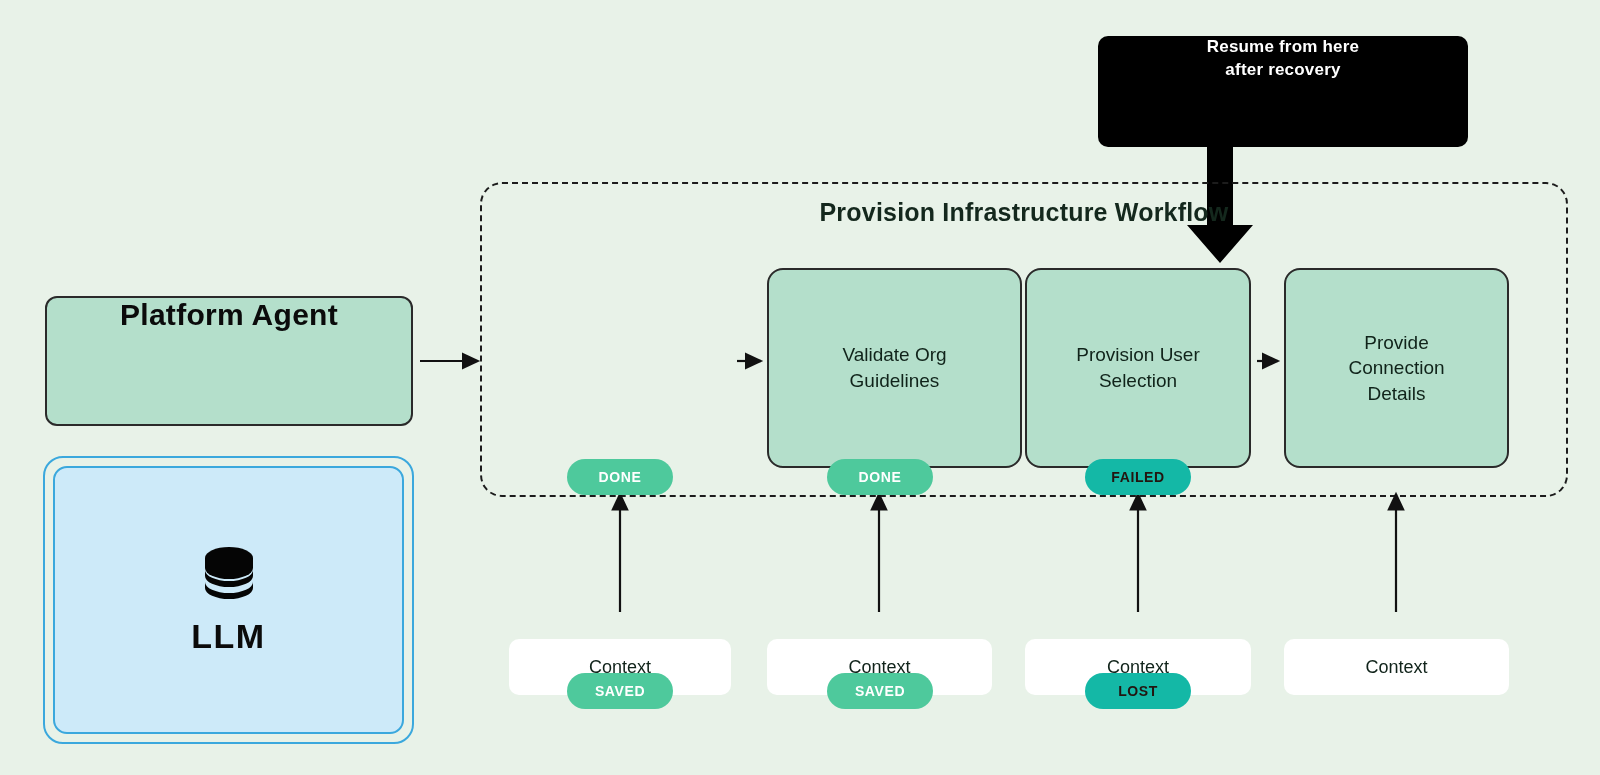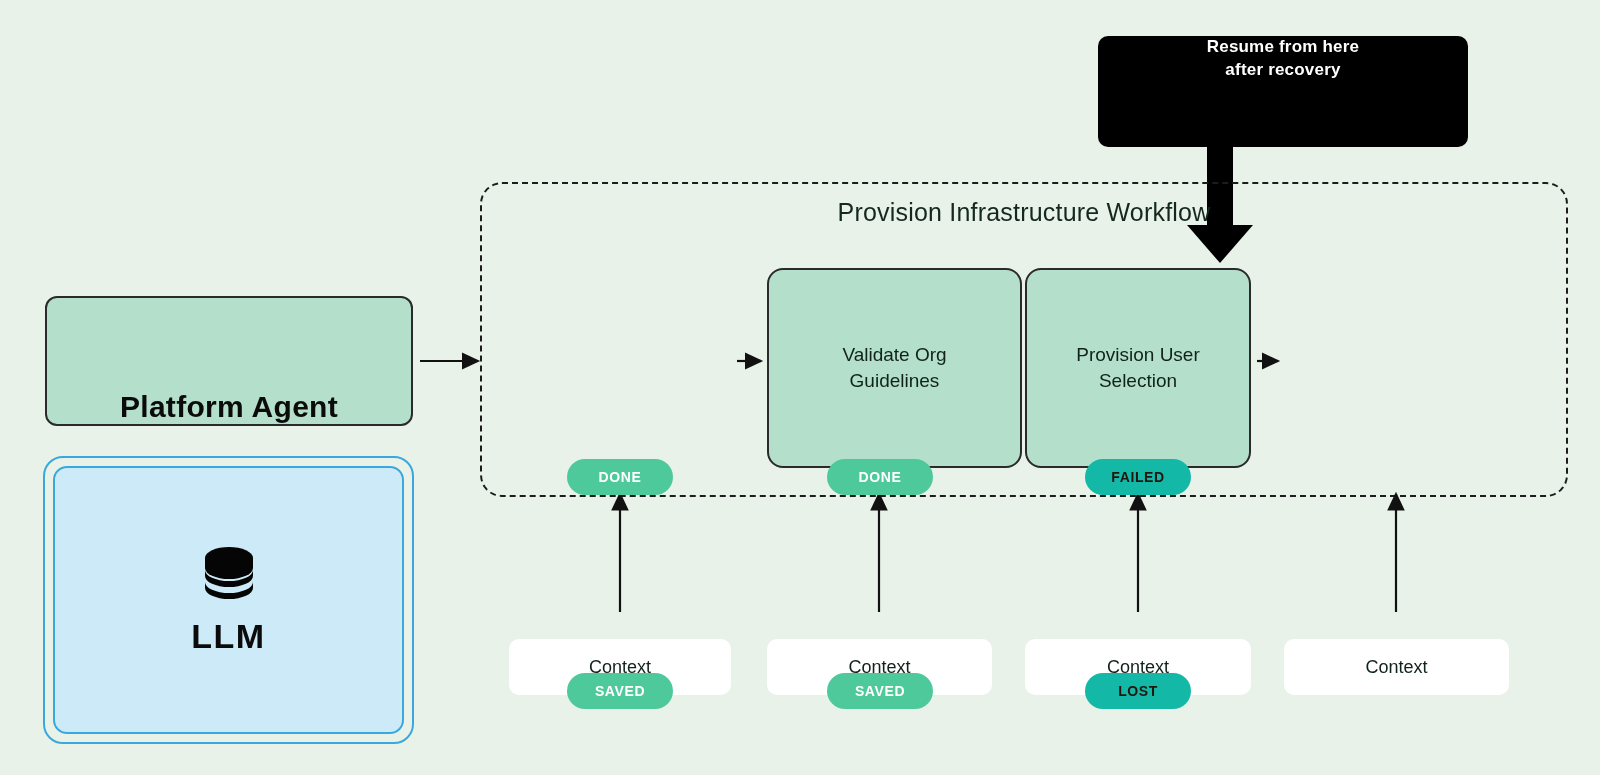--- a/index.html
+++ b/index.html
@@ -62,37 +62,37 @@
     box-sizing: border-box;
   }
   .workflow-title {
     position: absolute;
     left: 480px;
     top: 198px;
     width: 1088px;
     text-align: center;
     font-size: 25px;
     color: #14281d;
-    font-weight: 400;
+    font-weight: 700;
     letter-spacing: 0.2px;
   }
 
   
   .agent-box {
     position: absolute;
     left: 45px;
     top: 296px;
     width: 368px;
     height: 130px;
     background: #b4dfcb;
     border: 2px solid #2a2a2a;
     border-radius: 12px;
     box-sizing: border-box;
     display: flex;
-    align-items: flex-end;
+    align-items: flex-start;
     justify-content: center;
   }
   .agent-label {
     font-size: 30px;
     font-weight: bold;
     color: #0b0b0b;
     letter-spacing: 0.3px;
   }
 
   
@@ -267,20 +267,25 @@
   </div>
 
   <div class="step" style="left:1025px;width:226px;">
     <span class="step-label">Provision User
 Selection</span>
   </div>
   <div class="badge bad" style="left:1085px;width:106px;top:447px;">
     <span>FAILED</span>
   </div>
 
+  <div class="step" style="left:1284px;width:225px;">
+    <span class="step-label">Provide
+Connection
+Details</span>
+  </div>
 
   <div class="context" style="left:509px;width:222px;">
     <span class="context-label">Context</span>
   </div>
   <div class="badge ok" style="left:567px;width:106px;top:661px;">
     <span>SAVED</span>
   </div>
 
   <div class="context" style="left:767px;width:225px;">
     <span class="context-label">Context</span>

